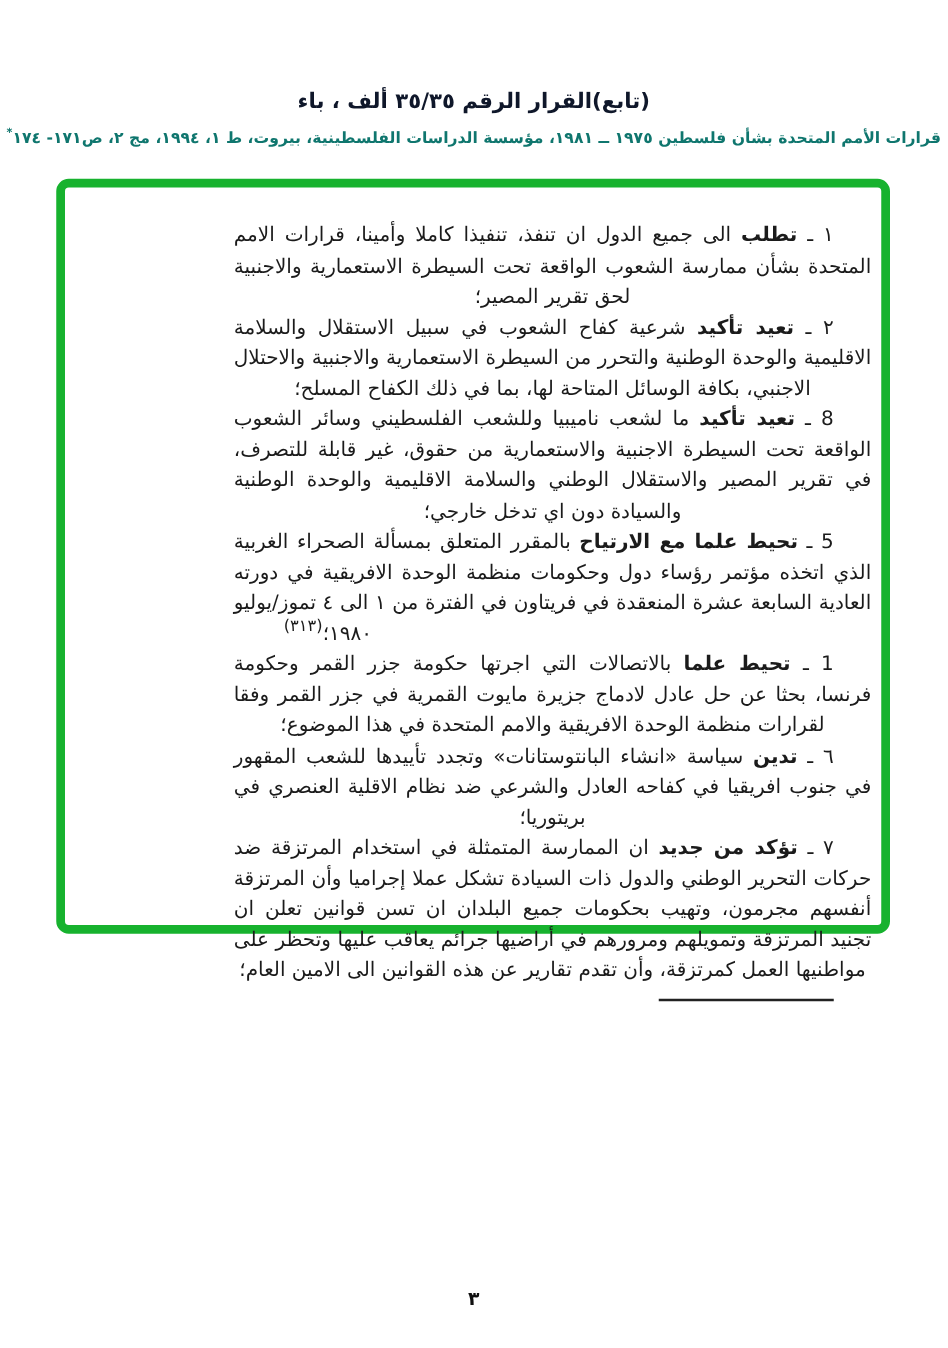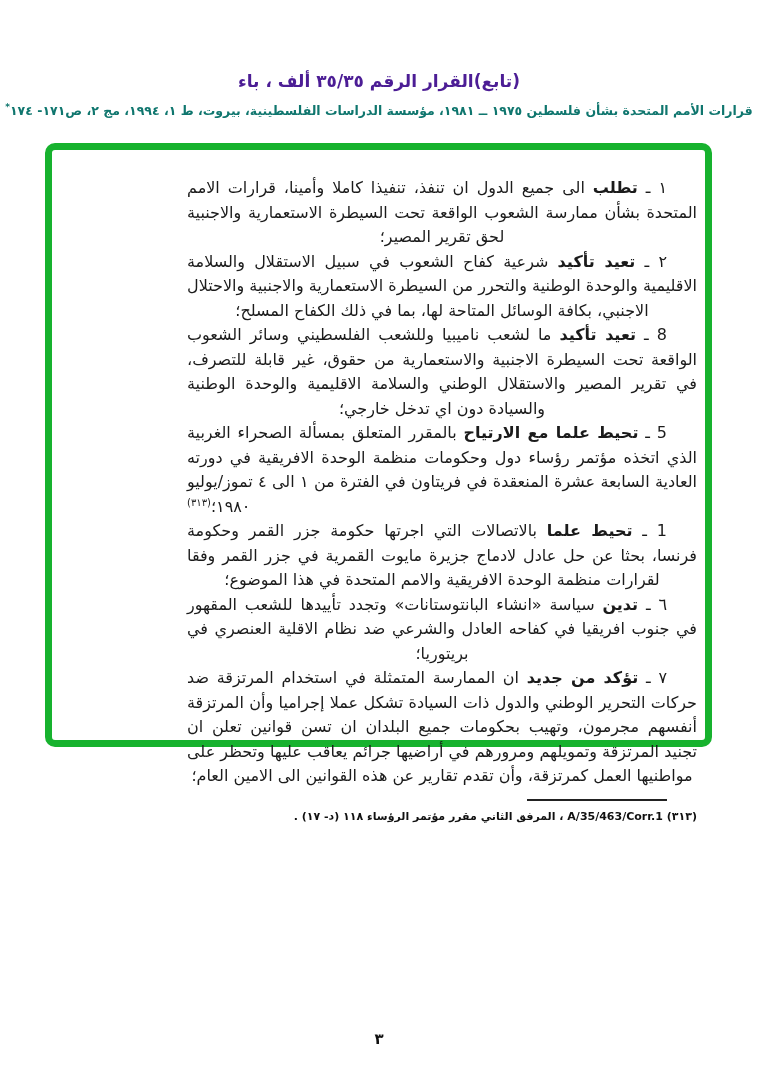--- a/index.html
+++ b/index.html
@@ -12,21 +12,21 @@
     overflow: hidden;
   }
   .doc-title {
     position: absolute;
     top: 71px; left: 0; right: 0;
     direction: rtl;
     text-align: center;
     font-size: 17px;
     font-weight: bold;
     letter-spacing: 0.5px;
-    color: #4c1d95;
+    color: #0f172a;
   }
   .source-line {
     position: absolute;
     top: 102px; left: 0; right: 0;
     direction: rtl;
     text-align: center;
     white-space: nowrap;
     font-size: 12.5px;
     font-weight: bold;
     color: #0f766e;
@@ -50,23 +50,24 @@
     line-height: 24.5px;
     color: #1b1b1b;
   }
   .content p {
     text-indent: 30px;
     text-align-last: center;
   }
   .content p.last-left { text-align-last: left; }
   .lead { font-weight: bold; }
   .ref-mark {
-    font-size: 10px;
+    font-size: 13px;
     vertical-align: super;
     line-height: 0;
+    margin-left: 40px;
   }
   .fn-rule {
     width: 140px;
     height: 0;
     border-top: 2px solid #222222;
     margin: 10px 30px 0 0;
   }
   .footnote {
     margin: 7px 0 0 0;
     direction: rtl;
@@ -103,18 +104,17 @@
 
     <p class="last-left"><span>5 ـ</span> <span class="lead">تحيط علما مع الارتياح</span> <span>بالمقرر المتعلق بمسألة الصحراء الغربية الذي اتخذه مؤتمر رؤساء دول وحكومات منظمة الوحدة الافريقية في دورته العادية السابعة عشرة المنعقدة في فريتاون في الفترة من ١ الى ٤ تموز/يوليو ١٩٨٠؛</span><span class="ref-mark">(٣١٣)</span></p>
 
     <p><span>1 ـ</span> <span class="lead">تحيط علما</span> <span>بالاتصالات التي اجرتها حكومة جزر القمر وحكومة فرنسا، بحثا عن حل عادل لادماج جزيرة مايوت القمرية في جزر القمر وفقا لقرارات منظمة الوحدة الافريقية والامم المتحدة في هذا الموضوع؛</span></p>
 
     <p><span>٦ ـ</span> <span class="lead">تدين</span> <span>سياسة «انشاء البانتوستانات» وتجدد تأييدها للشعب المقهور في جنوب افريقيا في كفاحه العادل والشرعي ضد نظام الاقلية العنصري في بريتوريا؛</span></p>
 
     <p><span>٧ ـ</span> <span class="lead">تؤكد من جديد</span> <span>ان الممارسة المتمثلة في استخدام المرتزقة ضد حركات التحرير الوطني والدول ذات السيادة تشكل عملا إجراميا وأن المرتزقة أنفسهم مجرمون، وتهيب بحكومات جميع البلدان ان تسن قوانين تعلن ان تجنيد المرتزقة وتمويلهم ومرورهم في أراضيها جرائم يعاقب عليها وتحظر على مواطنيها العمل كمرتزقة، وأن تقدم تقارير عن هذه القوانين الى الامين العام؛</span></p>
 
     <div class="fn-rule"></div>
-    <div class="footnote">(٣١٣) A/35/463/Corr.1 ، المرفق الثاني مقرر مؤتمر الرؤساء ١١٨ (د- ١٧) .</div>
 
   </div>
 </div>
 
 <div class="page-number">٣</div>
 
 </body></html>

